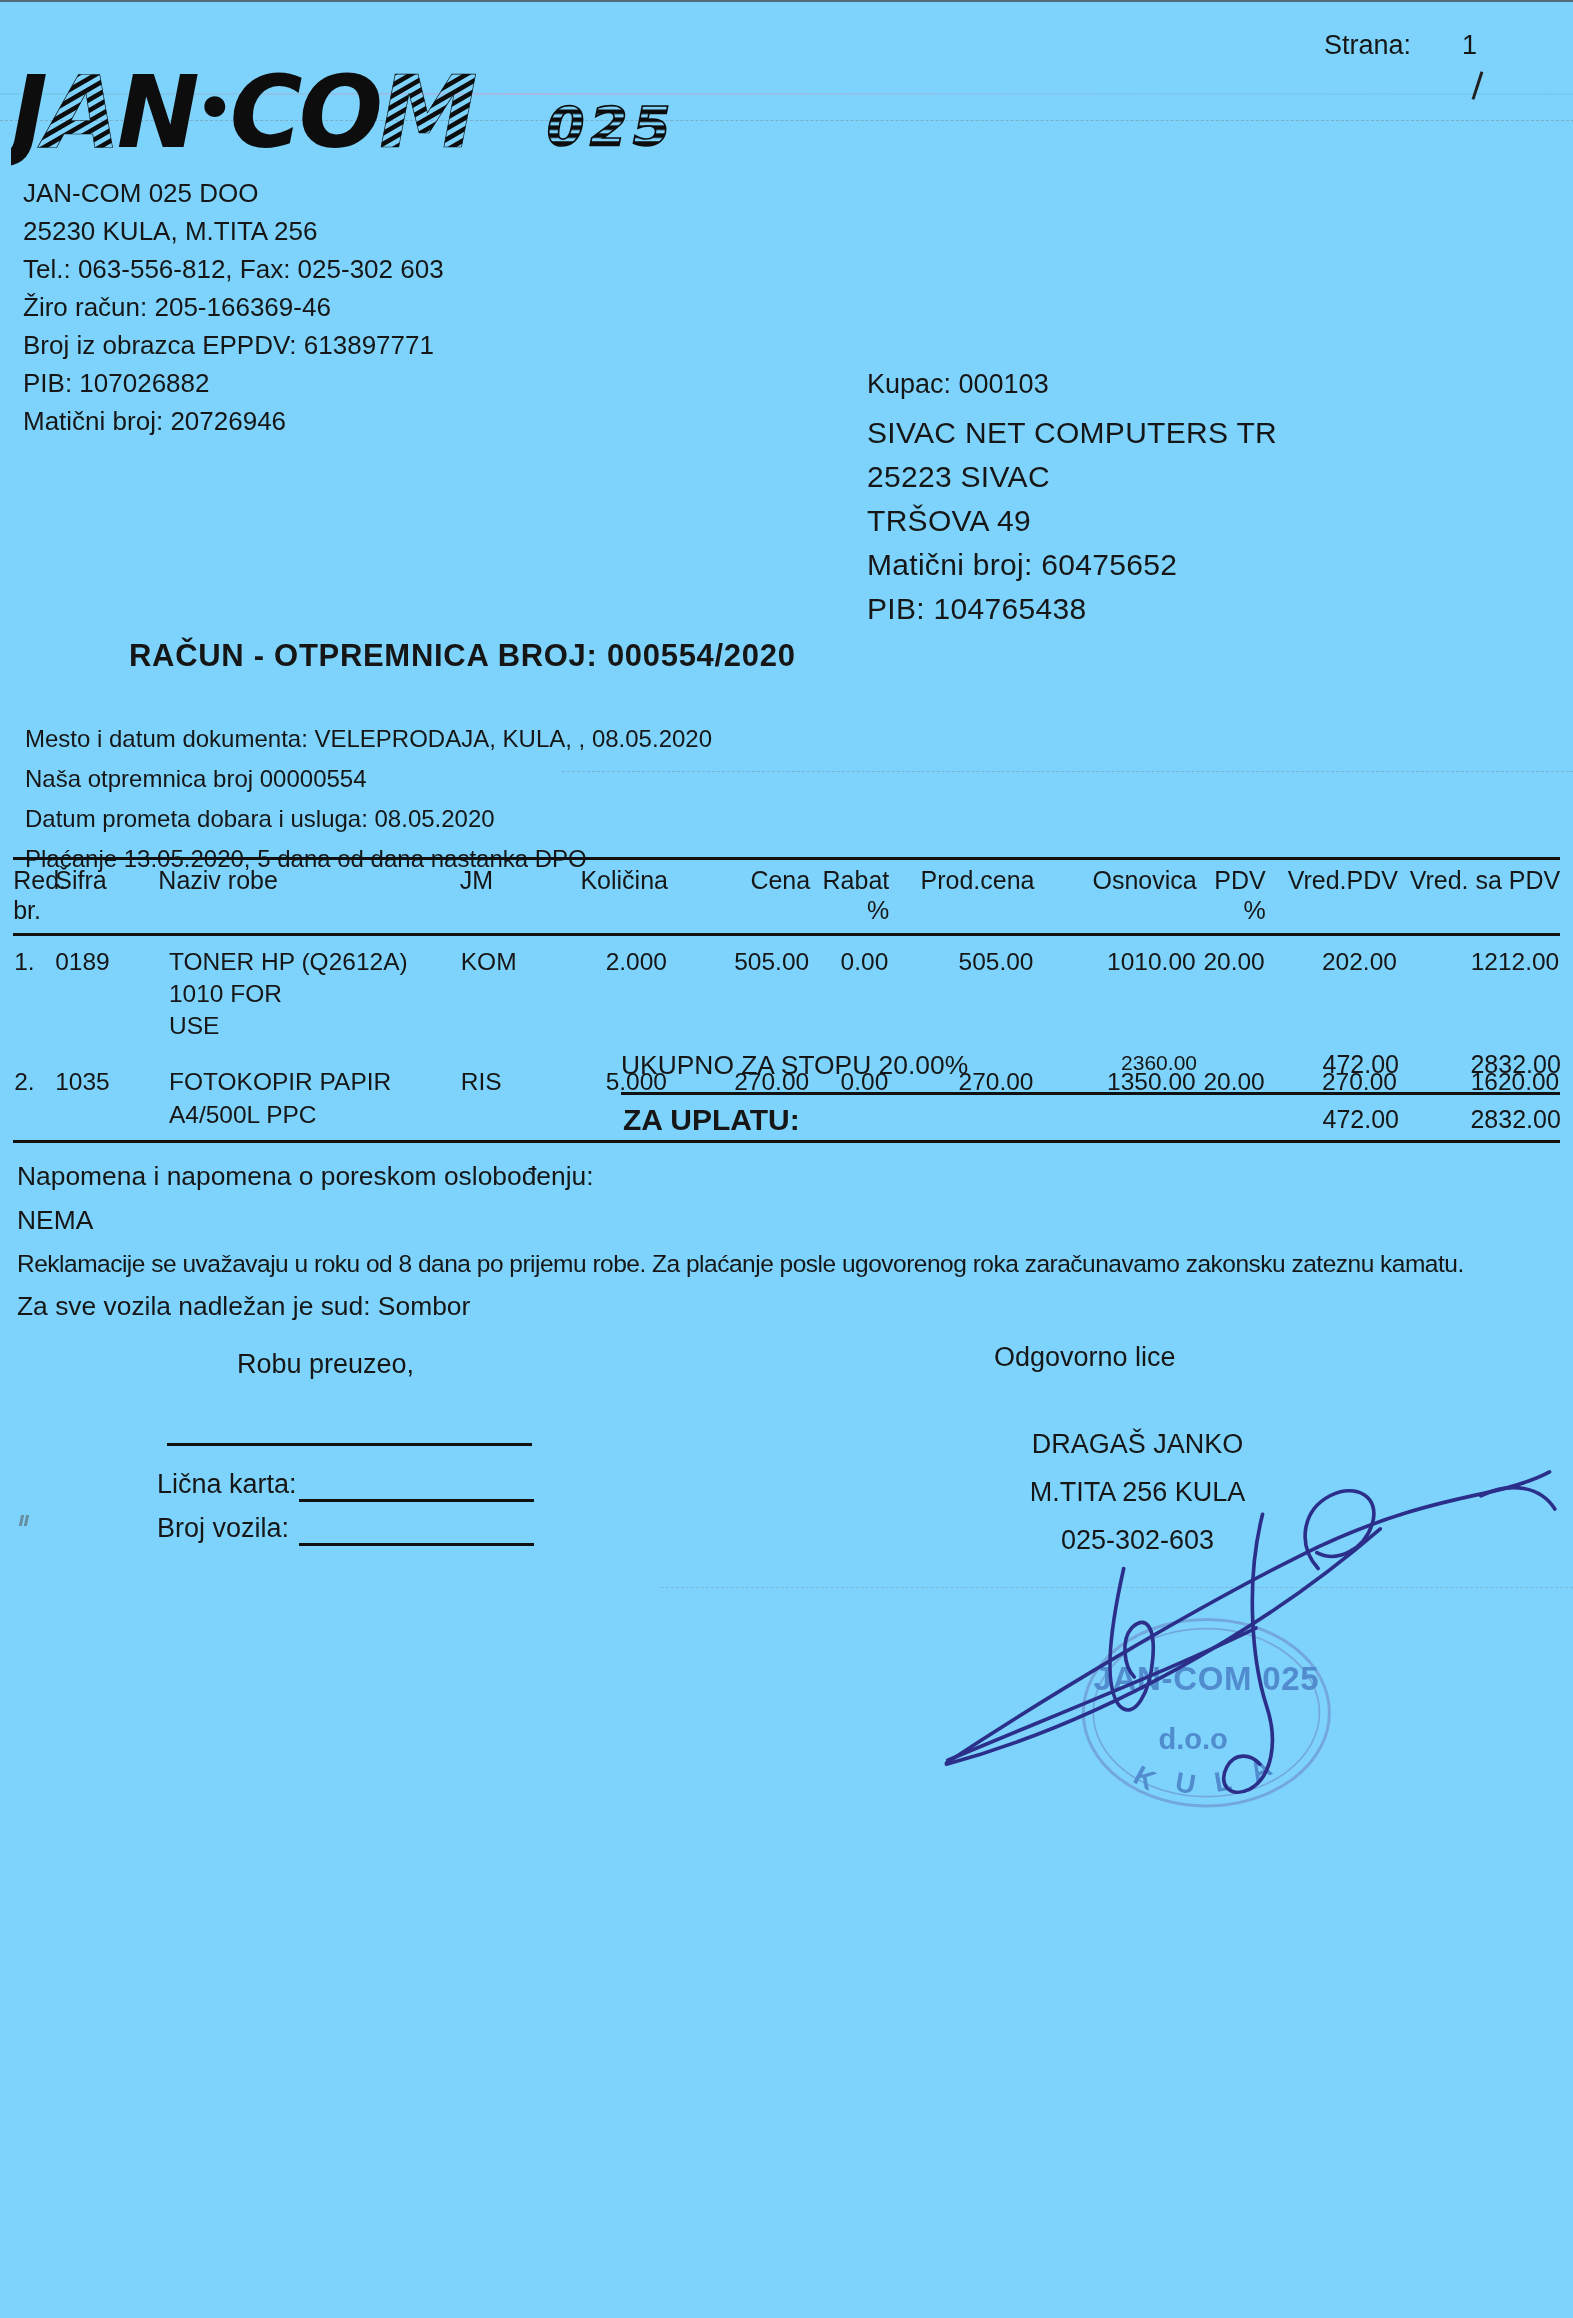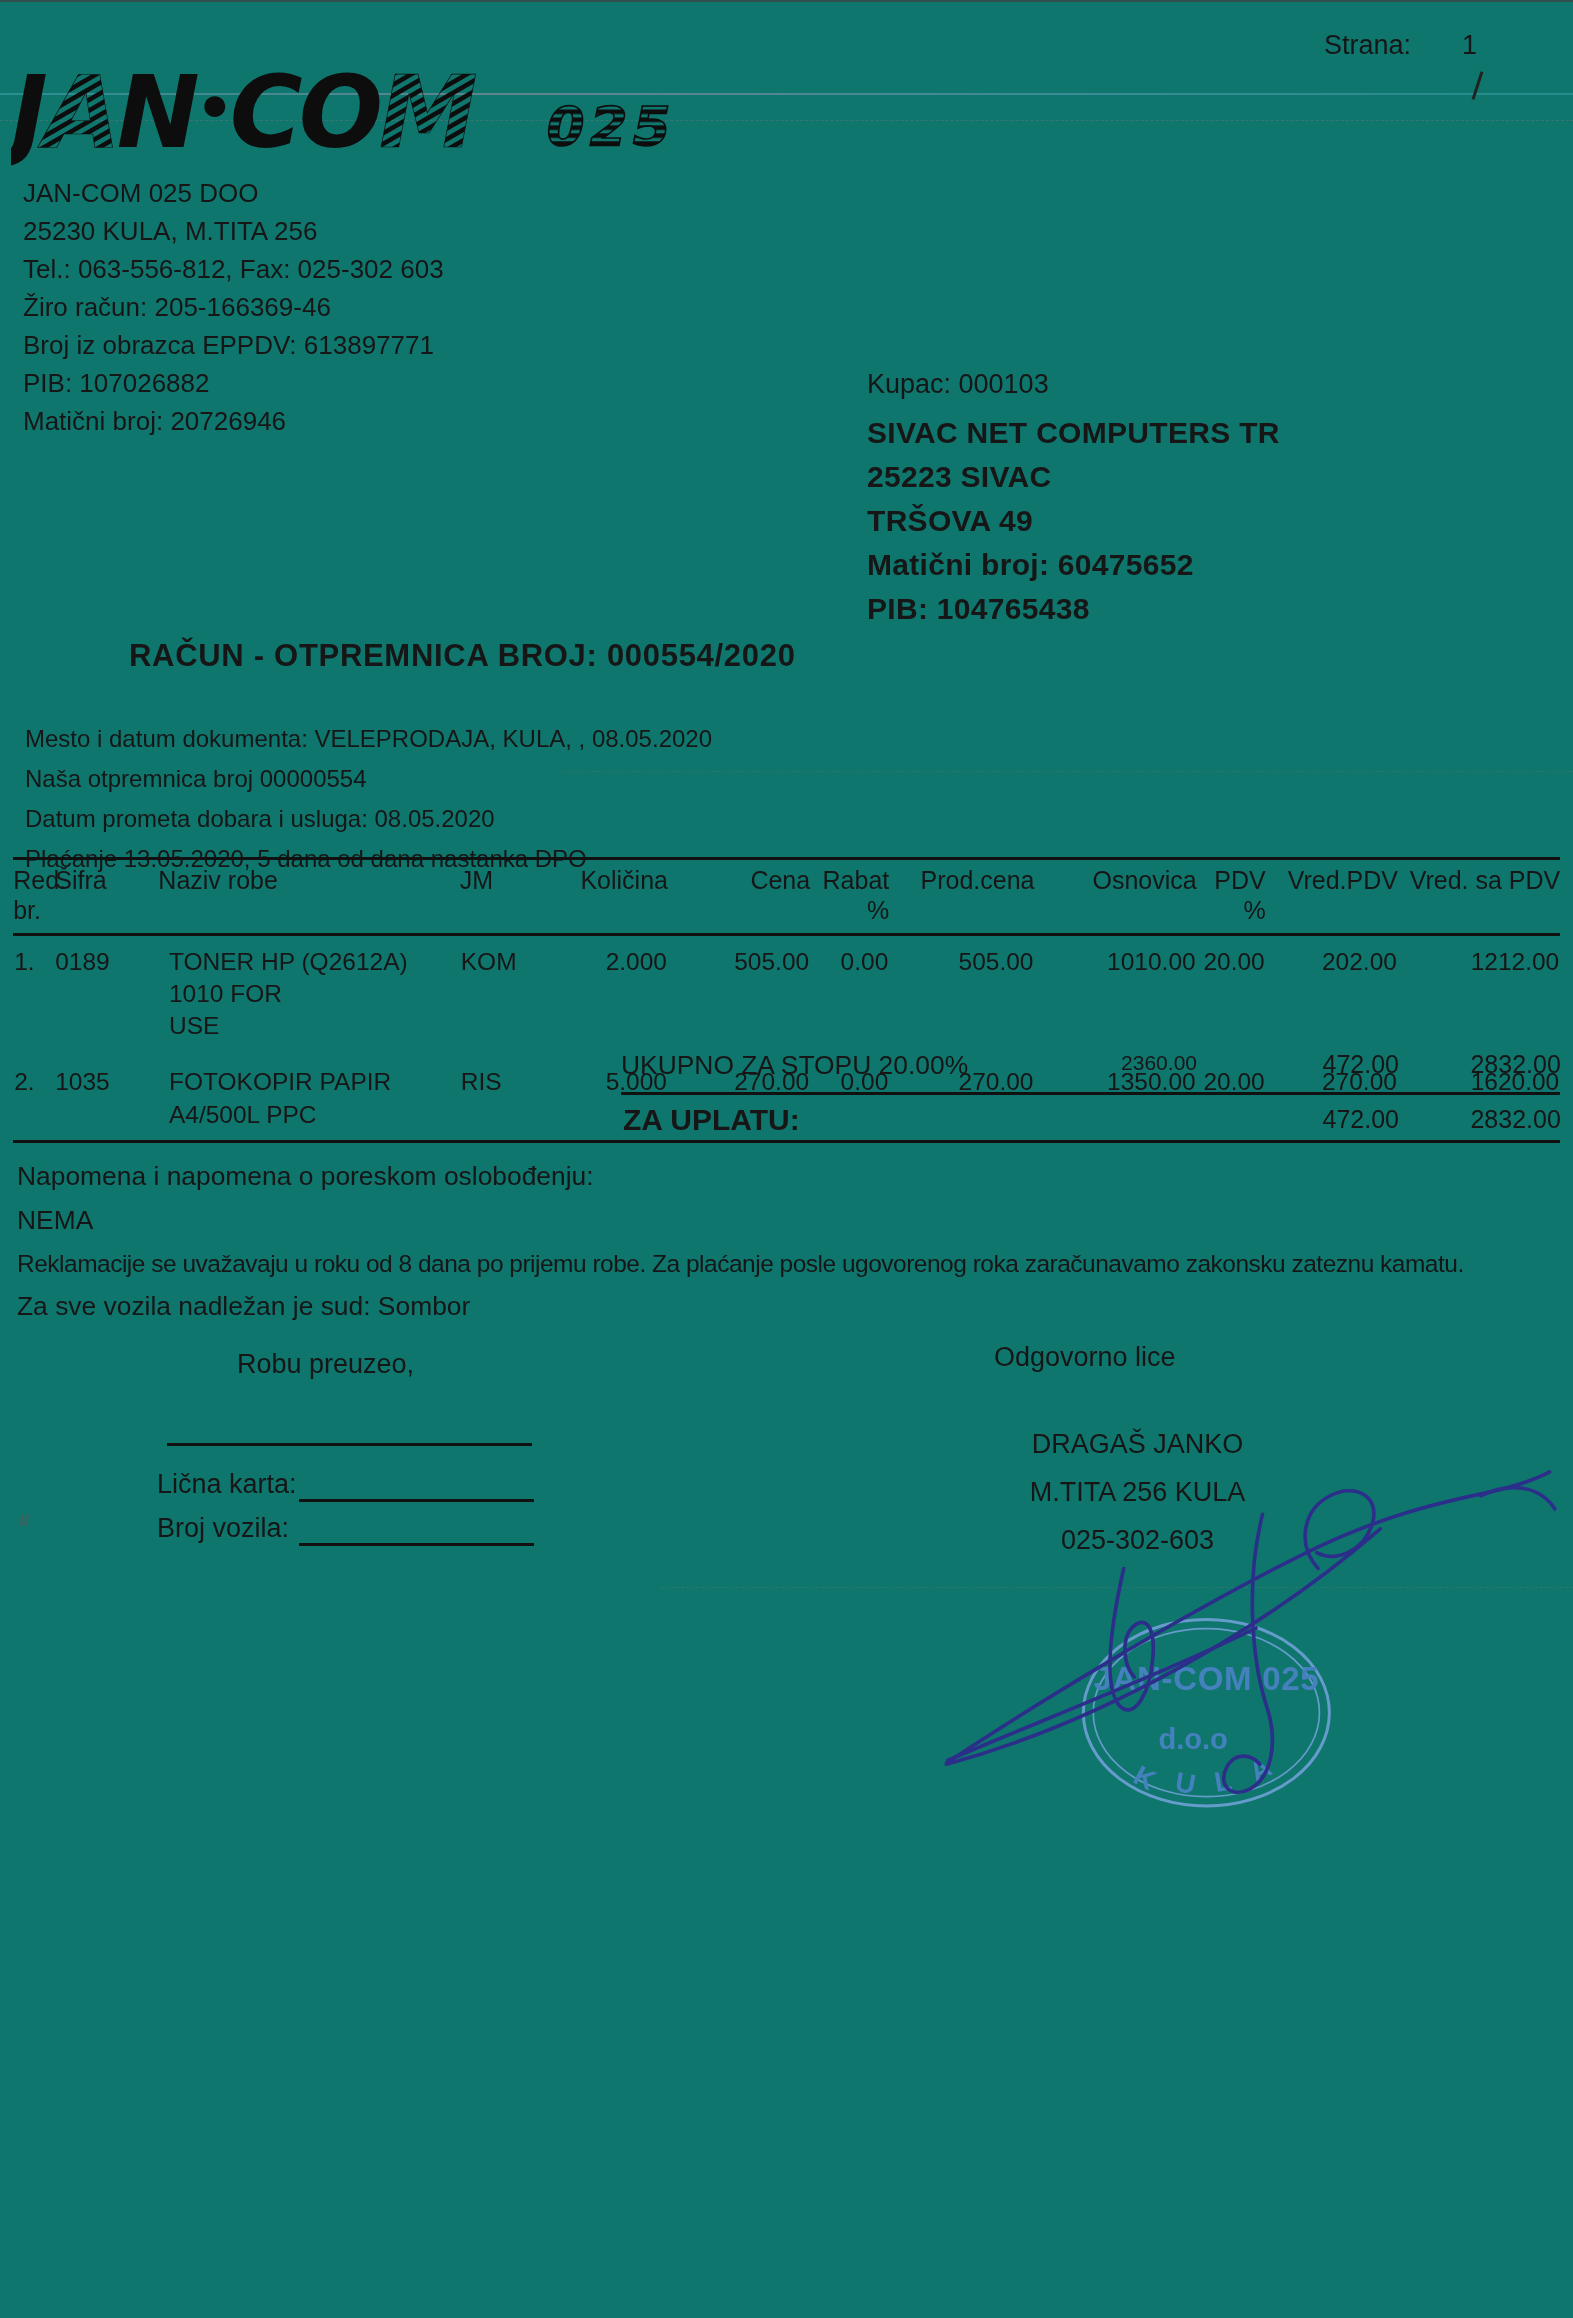--- a/index.html
+++ b/index.html
@@ -1,38 +1,38 @@
 <!DOCTYPE html>
 <html style="font-size:10.6px"><head>
 <meta charset="utf-8">
 <style>
   html,body{margin:0;padding:0;background:#e8e8e8;}
   .page{
-    position:relative;width:1574px;height:2319px;background:#0f766e;
+    position:relative;width:1574px;height:2319px;background:#7dd3fc;
     overflow:hidden;font-family:"Liberation Sans",sans-serif;color:#161616;
   }
   .abs{position:absolute;}
   
   .scan-top{left:0;top:0;width:1574px;height:2px;background:#3f3f3f;opacity:.7;}
   .scan-line-a{left:0;top:93px;width:1574px;height:2px;
     background:linear-gradient(90deg,rgba(90,190,210,.35),rgba(225,150,195,.4),rgba(140,180,230,.35),rgba(90,190,210,.3));}
   .scan-line-b{left:0;top:120px;width:1574px;height:0;border-top:1.3px dashed rgba(120,120,120,.4);}
   .scan-line-c{left:562px;top:771px;width:1012px;height:0;border-top:1.3px dashed rgba(110,110,110,.32);}
   .scan-line-d{left:661px;top:1587px;width:912px;height:0;border-top:1.3px dashed rgba(120,120,120,.26);}
   .scan-tick{left:1476px;top:71px;width:2.6px;height:29px;background:#222;transform:rotate(18deg);}
   .speck-quote{left:20px;top:1515px;width:10.6px;height:12px;opacity:.55;}
   .speck-quote i{display:inline-block;width:2.6px;height:10.6px;background:#555;margin-right:2.6px;transform:skewX(-12deg);}
   
   .strana-label{left:1324px;top:30px;font-size:27px;}
   .strana-value{left:1462px;top:30px;font-size:27px;}
   
   .seller{left:23px;top:174px;font-size:26px;line-height:38px;}
   
   .kupac{left:867px;top:369px;font-size:27px;}
-  .buyer{left:867px;top:411px;font-size:30px;font-weight:bold;line-height:44px;letter-spacing:0.3px;}
+  .buyer{left:867px;top:411px;font-size:30px;font-weight:normal;line-height:44px;letter-spacing:0.3px;}
   
   .doc-title{left:129px;top:638px;font-size:31px;font-weight:bold;letter-spacing:0.7px;}
   
   .docinfo{left:25px;top:719px;font-size:24px;line-height:40px;}
   
   .items-wrap{left:13.2px;top:857px;width:1547px;}
   table.items{width:100%;table-layout:fixed;border-collapse:collapse;border-top:3.3px solid #111;}
   table.items th{font-weight:normal;font-size:25px;line-height:1.2;vertical-align:top;
     padding:5.3px 0 8px 0;border-bottom:3.3px solid #111;white-space:pre-line;}
   table.items td{font-size:24.5px;line-height:1.32;vertical-align:top;padding-top:9.3px;white-space:pre-line;}

